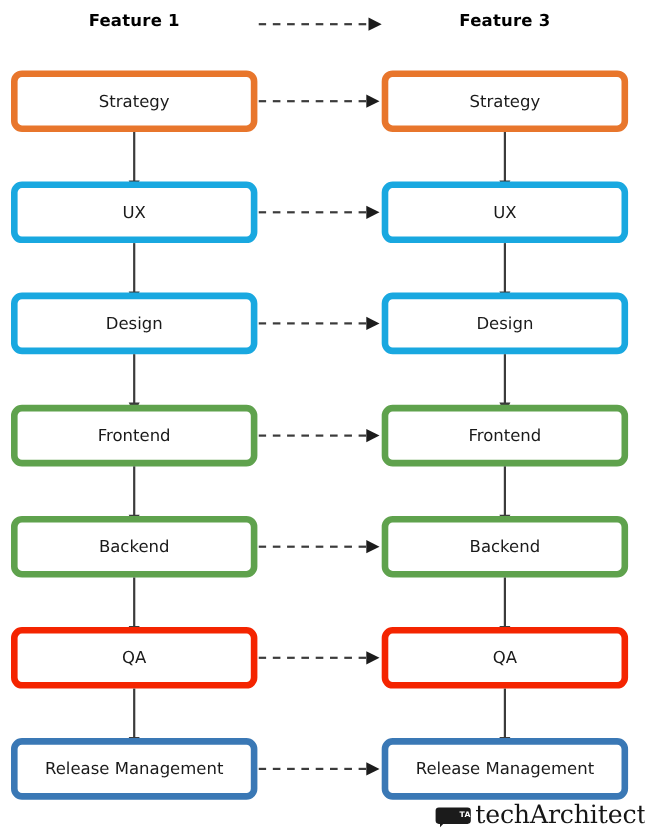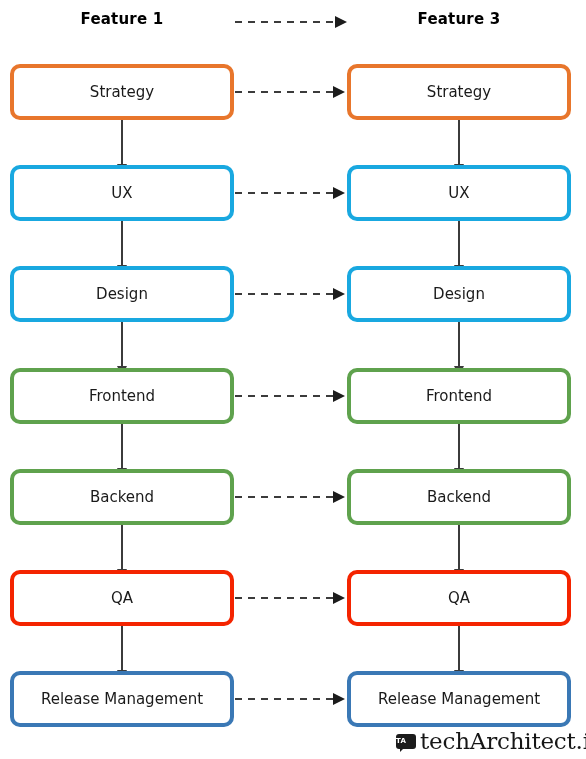--- a/index.html
+++ b/index.html
@@ -37,21 +37,21 @@
   }
   #header-feature-1 { left: 10px; }
   #header-feature-2 { left: 347px; }
 
   
   .stage-box {
     position: absolute;
     width: 224px;
     height: 56px;
     box-sizing: border-box;
-    border: 4px solid #b91c1c;
+    border: 6px solid #b91c1c;
     border-radius: 10px;
     background: #ffffff;
     display: flex;
     align-items: center;
     justify-content: center;
   }
   .stage-label {
     font-size: 15px;
     color: #1a1a1a;
     font-weight: normal;
@@ -104,27 +104,27 @@
   #footer-logo {
     position: absolute;
     left: 396px;
     top: 730px;
     display: flex;
     align-items: center;
     gap: 4px;
   }
   #logo-bubble-icon {
     position: relative;
-    width: 20px;
+    width: 32px;
     height: 15px;
     background: #1b1b1b;
     border-radius: 3px;
     display: flex;
     align-items: center;
-    justify-content: flex-start;
+    justify-content: flex-end;
   }
   #logo-bubble-icon .ta {
     color: #ffffff;
     font-size: 7px;
     font-weight: bold;
     font-family: "DejaVu Sans", "Liberation Sans", sans-serif;
     line-height: 1;
     letter-spacing: 0.3px;
   }
   #logo-bubble-icon::after {

